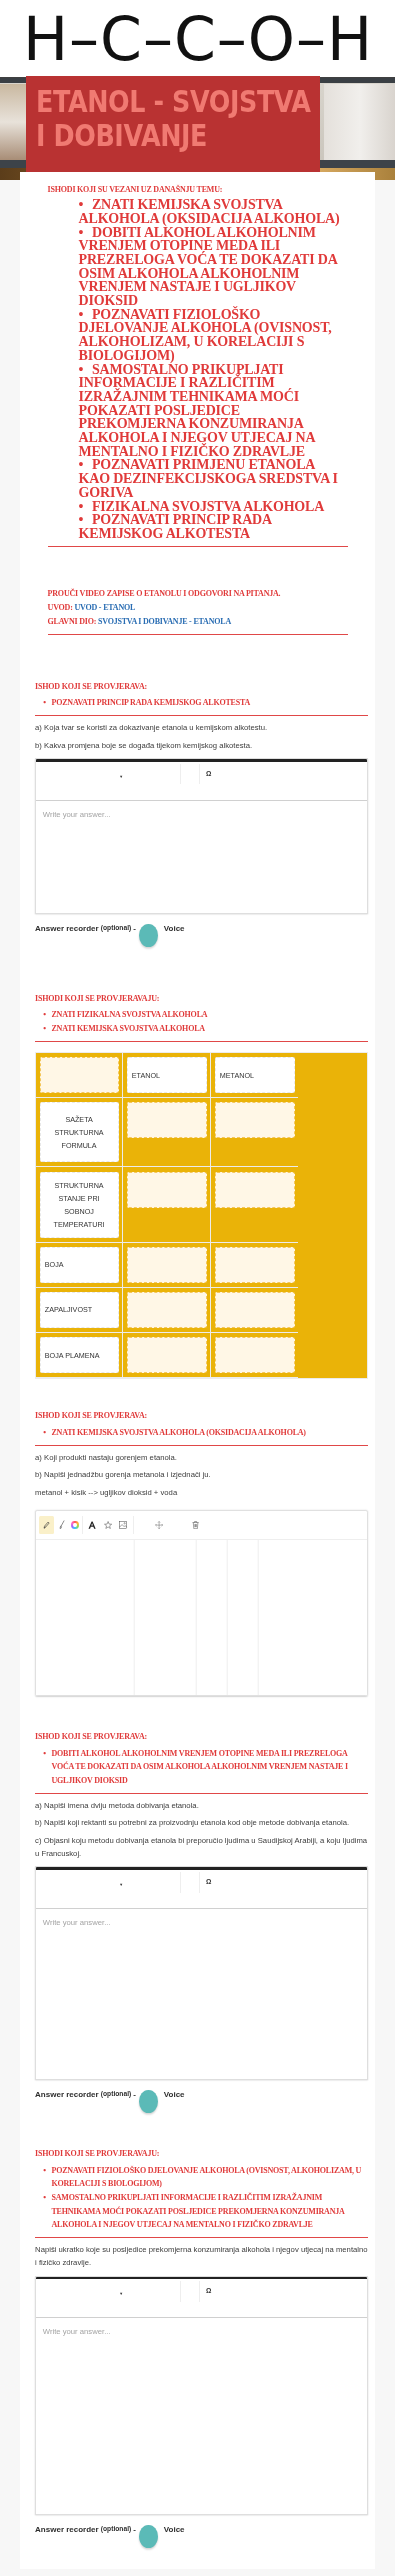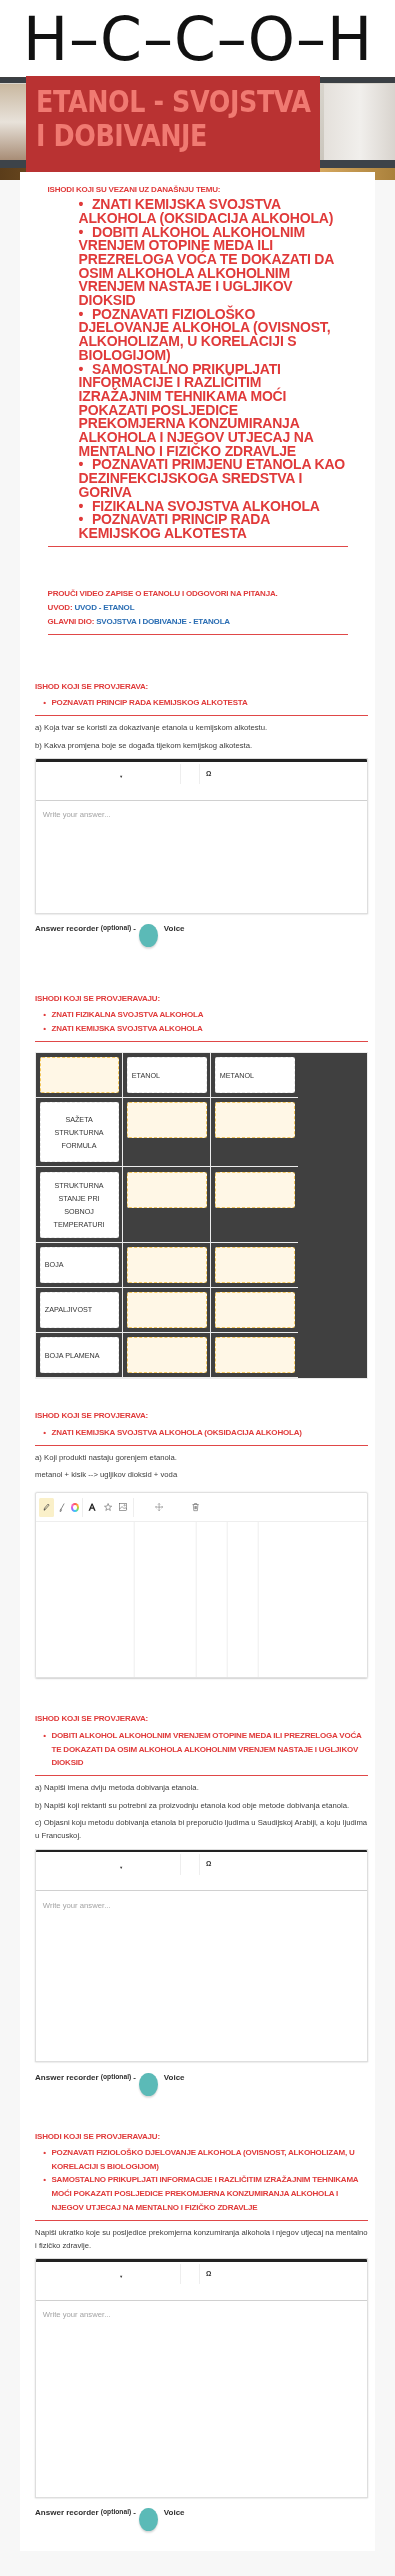--- a/index.html
+++ b/index.html
@@ -22,21 +22,21 @@
   .glass-red { position: absolute; left: 52px; top: 118px; width: 77px; height: 67px;
                background: radial-gradient(ellipse at 50% 30%, #b41c1c, #5a0a0a 70%, transparent 72%); }
   .glass-white { position: absolute; left: 131px; top: 118px; width: 88px; height: 67px;
                background: radial-gradient(ellipse at 50% 30%, #f1eee6, #9c958a 70%, transparent 72%); }
   .title-banner { position: absolute; left: 26px; top: 76px; width: 294px; height: 118px; background: #b93232; padding: 8.2px 10.3px; }
   .title-banner h1 { font-family: "DejaVu Sans", sans-serif; font-weight: 700; font-size: 31px; line-height: 34px;
                      color: #f07a72; text-transform: uppercase; letter-spacing: -0.5px; transform: scaleX(0.82); transform-origin: left; white-space: nowrap; }
 
   
   .card { position: relative; margin: -7.7px 19.6px 0 19.6px; width: 355px; background: #fff; padding-bottom: 20.6px; }
-  .hand { font-family: Liberation Sans, sans-serif; font-weight: 700; color: #e03a3a;
+  .hand { font-family: Liberation Serif, serif; font-weight: 700; color: #e03a3a;
           text-transform: uppercase; letter-spacing: -0.2px; }
   .intro { padding: 10.3px 27px 0 28px; }
   .intro .hand-title { font-size: 8px; line-height: 13.4px; }
   .intro ul { list-style: none; padding-left: 17px; margin-top: 2.1px; }
   .intro li { font-size: 14px; line-height: 13.7px; position: relative; margin-left: 14px; }
   .intro li .bullet { display: inline-block; width: 13.4px; }
   .rule { height: 1px; background: #e04848; }
   .intro .rule { margin-top: 5.2px; }
 
   .video-block { padding: 40px 27px 0 28px; }
@@ -63,21 +63,21 @@
   .rte-toolbar .sep2 { position: absolute; left: 163px; top: 2.1px; width: 0.5px; height: 20.6px; background: #eee; }
   .rte-toolbar .omega { position: absolute; left: 170px; top: 8.2px; font-size: 6.7px; font-weight: 700; color: #333; }
   .rte-area { height: 112px; padding: 9.3px 6.7px; font-size: 7.7px; color: #a4a4a4; }
 
   .recorder { display: flex; align-items: flex-start; margin-top: 10.3px; font-weight: 700; color: #2e2e2e; font-size: 8px; }
   .recorder .opt { font-size: 6.7px; margin-left: 2.1px; }
   .recorder .dash { margin-left: 2.1px; }
   .rec-btn { width: 18.5px; height: 23px; border-radius: 50%; background: #5bbab7; margin: 0 6.2px 0 3.1px; box-shadow: 0 1.5px 2.1px rgba(0,0,0,0.18); border: none; cursor: pointer; }
 
   
-  .fill-grid { margin-top: 10.3px; border: 0.5px solid #ececec; background: #404040; display: grid; grid-template-columns: 87px 88px 87px; }
+  .fill-grid { margin-top: 10.3px; border: 0.5px solid #ececec; background: #eab308; display: grid; grid-template-columns: 87px 88px 87px; }
   .fill-grid .cell { padding: 4.1px 3.6px; border-right: 0.5px solid #ececec; border-bottom: 0.5px solid #ececec; }
   .fill-grid .cell:nth-child(3n) { border-right: none; }
   .slot { height: 36px; border-radius: 2.1px; }
   .slot.drop { background: #fff7e6; border: 1px dashed #f4c75b; }
   .slot.label { background: #fff; border: 1px dashed #e8e8e8; display: flex; align-items: center; font-size: 7.2px; color: #333; padding: 0 4.1px; }
   .slot.label.center { justify-content: center; text-align: center; line-height: 13px; }
   .slot.tall1 { height: 60px; }
   .slot.tall2 { height: 66px; }
 
   
@@ -248,20 +248,21 @@
   <div class="section" style="margin-top:30px">
     <div class="hand sec-head">Ishod koji se provjerava:</div>
     <ul class="sec-list">
       <li class="hand">
           <span class="bullet">•</span>
           <span>znati kemijska svojstva alkohola (oksidacija alkohola)</span>
         </li>
     </ul>
     <div class="rule"></div>
     <p class="q">a) Koji produkti nastaju gorenjem etanola.</p>
+    <p class="q">b) Napiši jednadžbu gorenja metanola i izjednači ju.</p>
     <p class="q">metanol + kisik --&gt; ugljikov dioksid + voda</p>
     <div class="draw">
       <div class="draw-toolbar">
         <div class="tool active">
           <svg width="7.2" height="8.2" viewBox="0 0 14 16">
               <path d="M2 14 L3 10 L10 2 L12 4 L5 12 Z M2 14 L5 12" fill="none" stroke="#333" stroke-width="1.2"></path>
             </svg>
         </div>
         <div class="tool">
           <svg width="6.2" height="9.3" viewBox="0 0 12 18">

